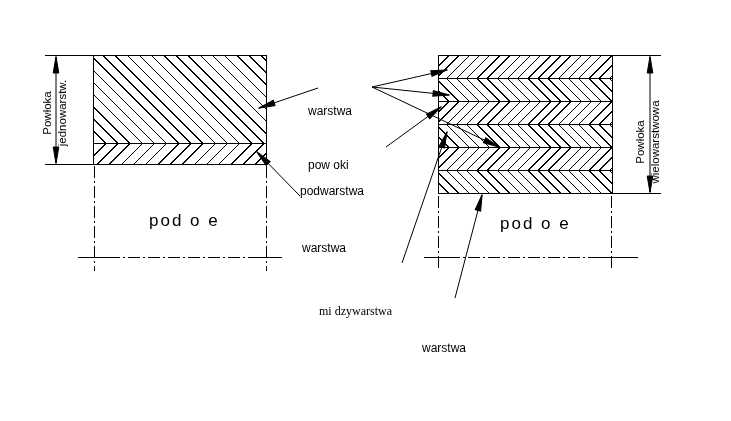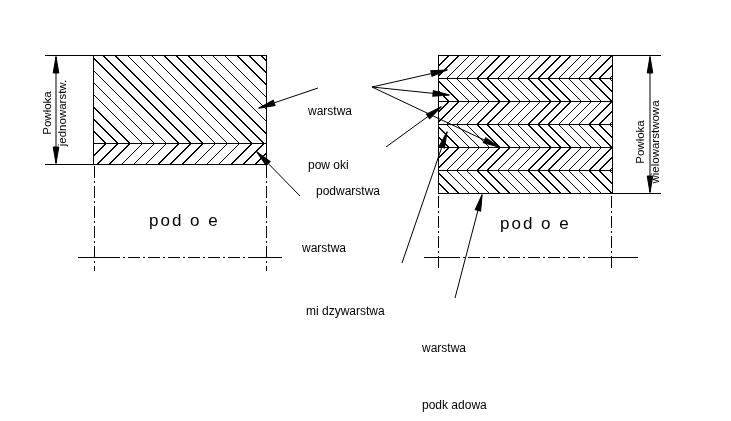--- a/index.html
+++ b/index.html
@@ -90,35 +90,34 @@
   </svg>
 
   <div class="substrate" style="left:149px;top:211px;">pod o e</div>
   <div class="substrate" style="left:500px;top:214px;">pod o e</div>
 
   <div class="callout" style="left:308px;top:66px;">
     <div>warstwa</div>
     <div>pow oki</div>
   </div>
 
-  <div class="callout" style="left:300px;top:146px;margin-left:16px;">
+  <div class="callout" style="left:300px;top:146px;">
     <div>podwarstwa</div>
   </div>
 
   <div class="callout" style="left:302px;top:198px;line-height:20px;">
     <div>warstwa</div>
   </div>
 
-  <div class="callout" style="left:306px;top:266px;">
+  <div class="callout" style="left:319px;top:266px;font-family:Liberation Serif, serif;">
     <div>mi dzywarstwa</div>
   </div>
 
   <div class="callout" style="left:422px;top:301px;line-height:19px;">
     <div>warstwa</div>
-    <div>podk adowa</div>
   </div>
 
   <div class="vlabel" style="left:-15px;top:98px;width:140px;height:30px;">
     <div>Powłoka</div>
     <div>jednowarstw.</div>
   </div>
 
   <div class="vlabel" style="left:568px;top:127px;width:160px;height:30px;">
     <div>Powłoka</div>
     <div>wielowarstwowa</div>

